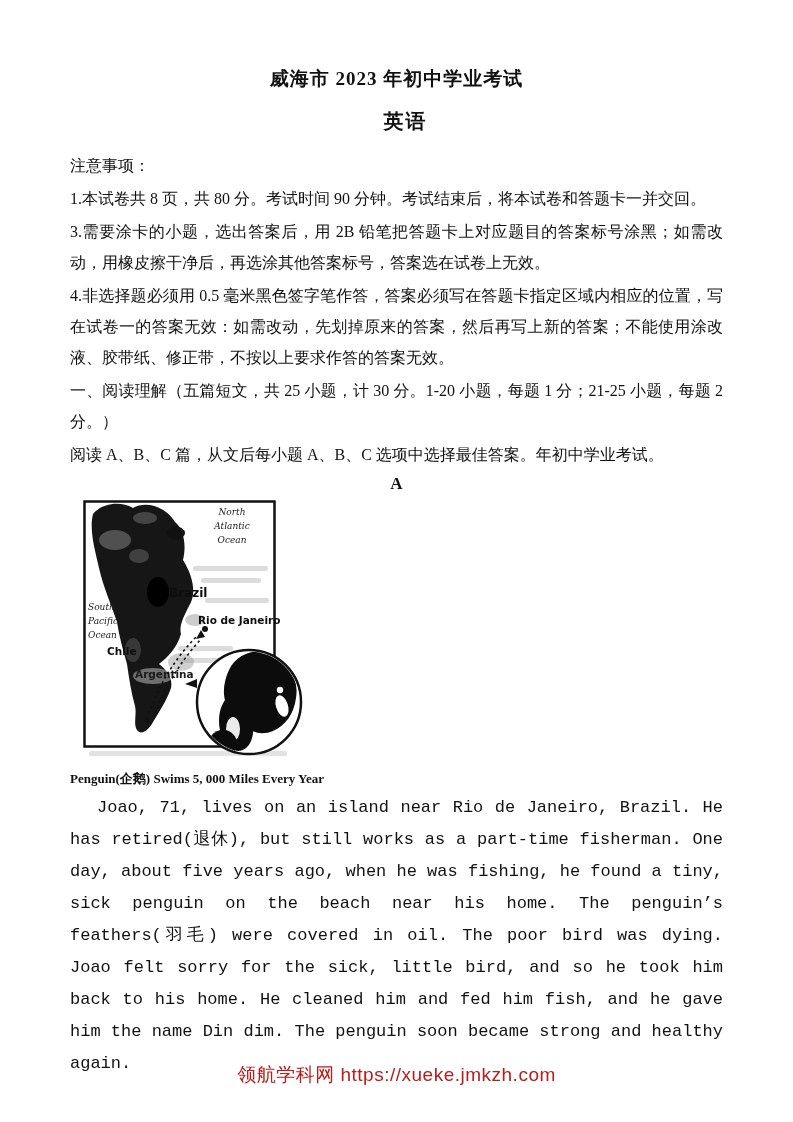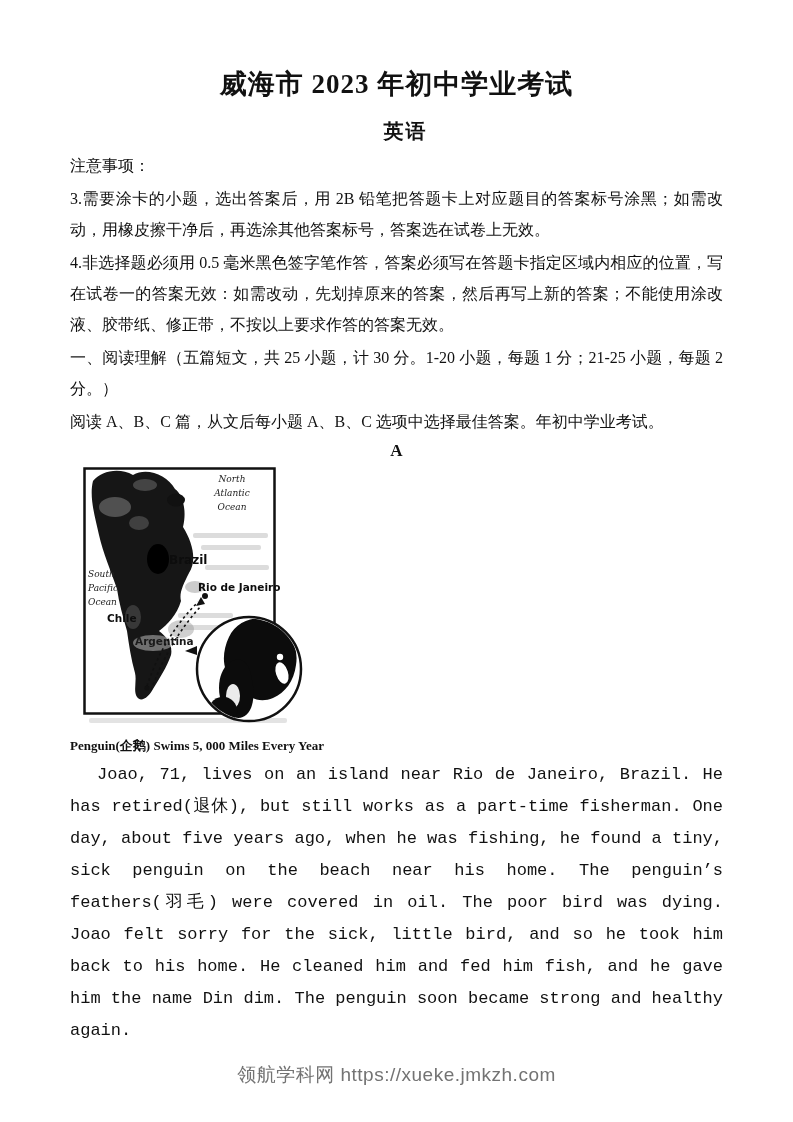--- a/index.html
+++ b/index.html
@@ -9,21 +9,21 @@
     width: 793px;
     height: 1122px;
     margin: 0 auto;
     background: #ffffff;
     color: #111111;
     font-family: "Liberation Serif", serif;
     overflow: hidden;
   }
   .title-block { position: absolute; top: 66px; left: 0; width: 100%; text-align: center; }
   .exam-title {
-    font-size: 27px; font-weight: 700; letter-spacing: 1px;
+    font-size: 19px; font-weight: 700; letter-spacing: 1px;
     font-family: "Liberation Serif", serif;
   }
   .exam-subject { font-size: 20px; font-weight: 700; margin-top: 16px; letter-spacing: 2px; padding-left: 18px; }
 
   .content { position: absolute; left: 70px; right: 70px; top: 150px; }
   .cn {
     font-weight: 400; font-size: 16px; line-height: 31px;
     text-align: justify; margin-bottom: 2px;
     font-family: "Liberation Serif", serif;
   }
@@ -35,36 +35,37 @@
   .map-label-italic { font-family: "DejaVu Serif", serif; font-style: italic; }
 
   .passage-title { font-weight: 700; font-size: 13px; margin-top: 8px; margin-bottom: 4px; }
   .passage-body {
     font-size: 17px; line-height: 32px; text-align: justify;
     text-indent: 27px; font-family: Liberation Mono, monospace;
   }
 
   .watermark {
     position: absolute; top: 1062px; left: 0; width: 100%;
-    text-align: center; font-size: 19px; color: #737373;
+    text-align: center; font-size: 19px; color: #b91c1c;
     font-family: "Liberation Sans", sans-serif; letter-spacing: 0.5px;
   }
 </style>
 </head>
 <body>
 
 <div class="page">
 
   <div class="title-block">
     <div class="exam-title">威海市 2023 年初中学业考试</div>
     <div class="exam-subject">英语</div>
   </div>
 
   <div class="content">
     <p class="cn">注意事项：</p>
+    <p class="cn">1.本试卷共 8 页，共 80 分。考试时间 90 分钟。考试结束后，将本试卷和答题卡一并交回。</p>
     <p class="cn">3.需要涂卡的小题，选出答案后，用 2B 铅笔把答题卡上对应题目的答案标号涂黑；如需改动，用橡皮擦干净后，再选涂其他答案标号，答案选在试卷上无效。</p>
     <p class="cn">4.非选择题必须用 0.5 毫米黑色签字笔作答，答案必须写在答题卡指定区域内相应的位置，写在试卷一的答案无效：如需改动，先划掉原来的答案，然后再写上新的答案；不能使用涂改液、胶带纸、修正带，不按以上要求作答的答案无效。</p>
     <p class="cn">一、阅读理解（五篇短文，共 25 小题，计 30 分。1-20 小题，每题 1 分；21-25 小题，每题 2 分。）</p>
     <p class="cn">阅读 A、B、C 篇，从文后每小题 A、B、C 选项中选择最佳答案。年初中学业考试。</p>
     <div class="passage-label">A</div>
 
     <div class="map-figure">
       <svg width="240" height="262" viewBox="0 0 240 262" xmlns="http://www.w3.org/2000/svg">
 
         <rect x="1.5" y="1.5" width="190" height="245" fill="#ffffff" stroke="#111111" stroke-width="2.5"></rect>

